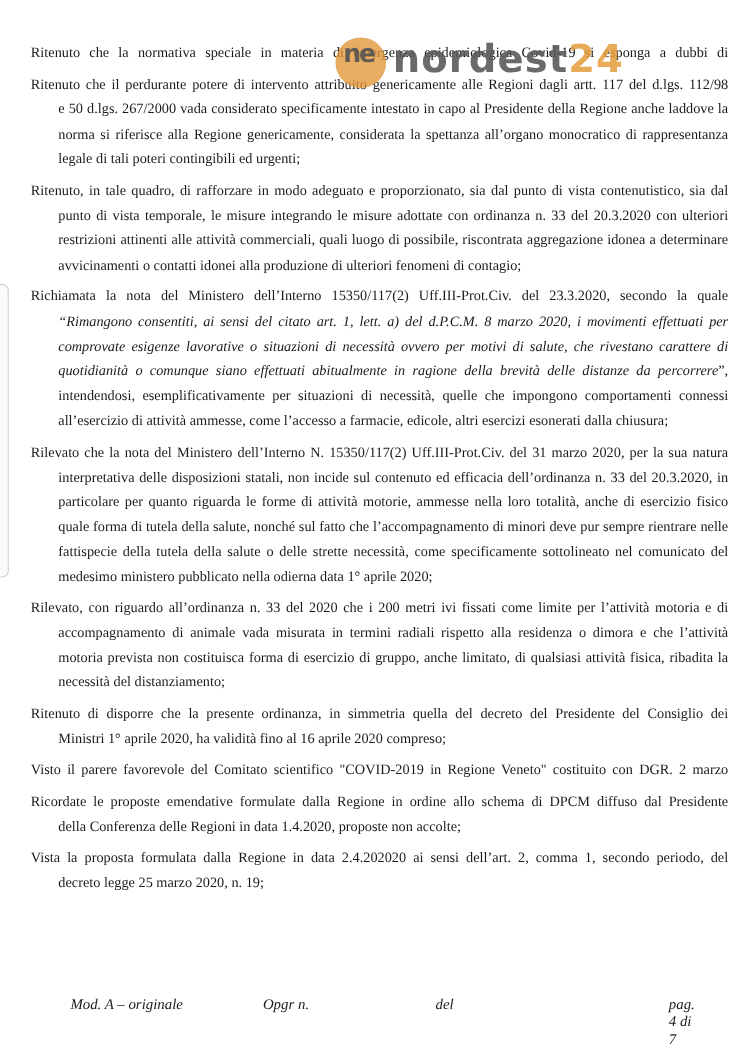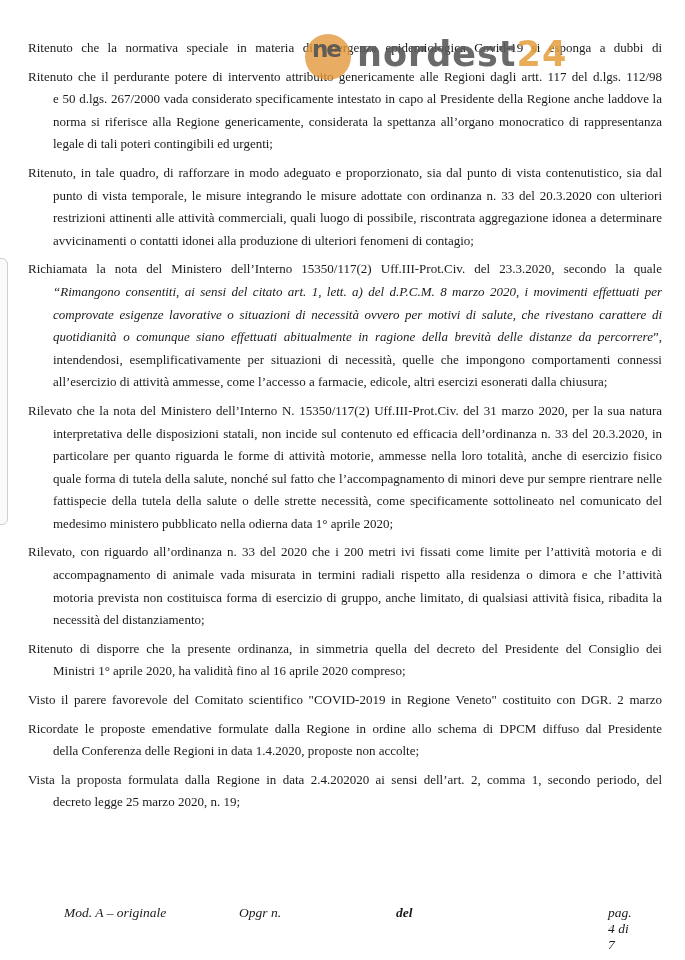--- a/index.html
+++ b/index.html
@@ -88,15 +88,15 @@
 
 <div class="watermark">
   <div class="wm-circle"></div>
   <span class="wm-ne">ne</span>
   <span class="wm-text"><span class="wm-nordest">nordest</span><span class="wm-24">24</span></span>
 </div>
 
 <div class="footer">
   <span style="left:36px;">Mod. A – originale</span>
   <span style="left:211px;">Opgr  n.</span>
-  <span style="left:368px;font-weight:bold;">del</span>
+  <span style="left:368px;">del</span>
   <span style="left:580px;">pag. 4 di 7</span>
 </div>
 
 </body></html>

